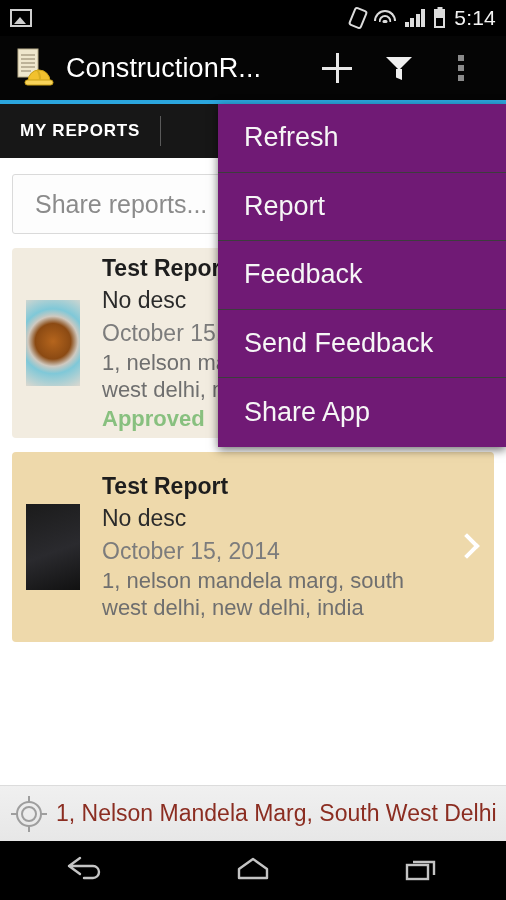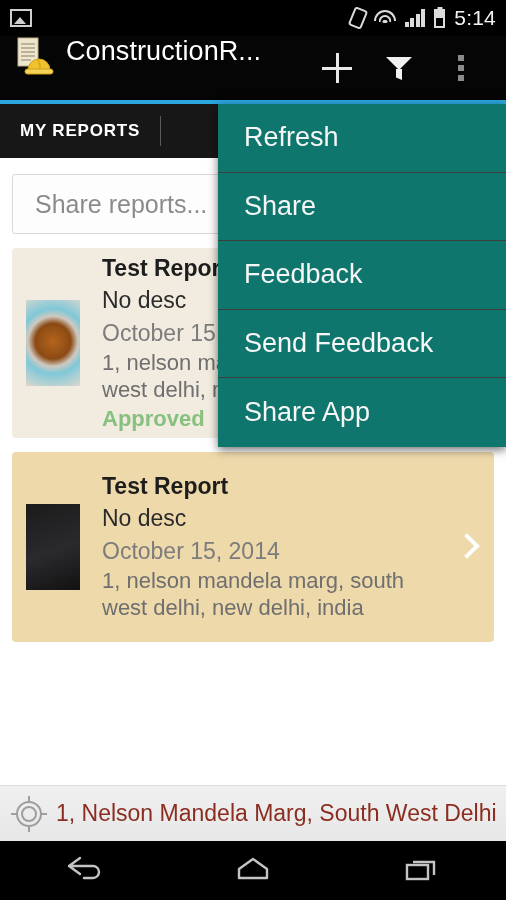--- a/index.html
+++ b/index.html
@@ -47,21 +47,21 @@
     content: ""; position: absolute; top: -4px; left: 50%; transform: translateX(-50%);
     width: 5px; height: 2px; background: #dcdcdc;
   }
   .ic-batt::after {
     content: ""; position: absolute; left: 0; right: 0; top: 0; height: 48%; background: #dcdcdc;
   }
 
   
   .action-bar {
     position: absolute; top: 36px; left: 0; width: 506px; height: 64px;
-    background: #050505; display: flex; padding: 0 14px;
+    background: #050505; display: flex; align-items: center; padding: 0 14px;
   }
   .app-icon { width: 44px; height: 42px; position: relative; flex: none; margin-right: 8px; }
   .app-title {
     color: #fff; font-size: 27px; letter-spacing: .1px; white-space: nowrap;
     overflow: hidden;
   }
   .ab-actions { margin-left: auto; display: flex; align-items: center; }
   .ab-btn {
     width: 62px; height: 64px; display: flex; align-items: center; justify-content: center;
     cursor: pointer;
@@ -137,21 +137,21 @@
     content: ""; position: absolute; top: 3px; left: 4px; width: 14px; height: 14px;
     border-top: 4px solid #ffffff; border-right: 4px solid #ffffff; transform: rotate(45deg);
   }
   .scroll-ind {
     position: absolute; right: 0; top: 0px; width: 7px; height: 18px; background: #2ba6de;
   }
 
   
   .menu {
     position: absolute; top: 104px; left: 218px; width: 288px;
-    background: #0f766e; box-shadow: 0 3px 9px rgba(0,0,0,.55); z-index: 30;
+    background: #701a75; box-shadow: 0 3px 9px rgba(0,0,0,.55); z-index: 30;
   }
   .menu-item {
     height: 68.5px; display: flex; align-items: center; padding: 0 26px;
     color: #f6f6f6; font-size: 27px; border-bottom: 1px solid #3d3d3d; cursor: pointer;
   }
   .menu-item:last-child { border-bottom: none; }
 
   
   .loc-bar {
     position: absolute; top: 785px; left: 0; width: 506px; height: 56px;
@@ -283,21 +283,21 @@
       </div>
       <span class="chevron"></span>
     </div>
   </div>
 
   <div class="menu">
     <div class="menu-item">
       <span>Refresh</span>
     </div>
     <div class="menu-item">
-      <span>Share</span>
+      <span>Report</span>
     </div>
     <div class="menu-item">
       <span>Feedback</span>
     </div>
     <div class="menu-item">
       <span>Send Feedback</span>
     </div>
     <div class="menu-item">
       <span>Share App</span>
     </div>

